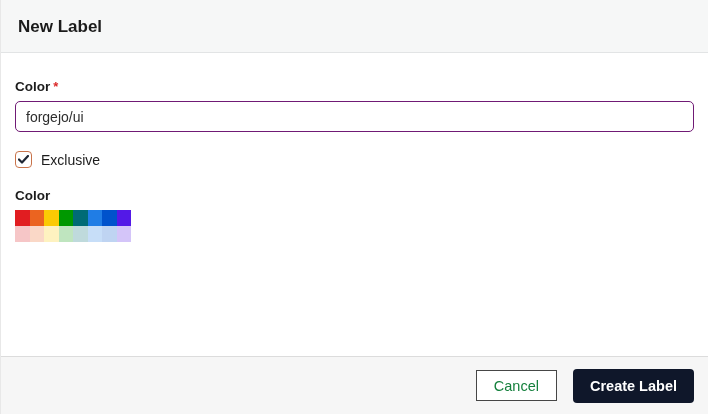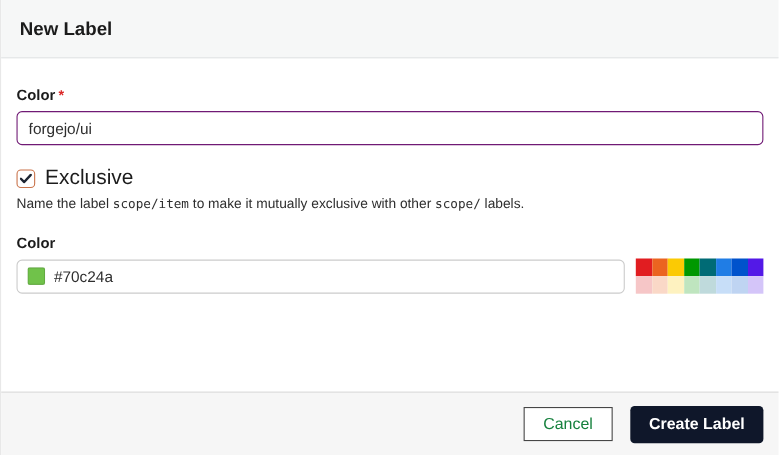--- a/index.html
+++ b/index.html
@@ -38,21 +38,21 @@
   .text-input.focused-border { border-color: #85858d; }
   
   .checkbox-row { display: flex; align-items: center; gap: 9px; margin-top: 19px; }
   .checkbox {
     width: 17px; height: 17px; flex: 0 0 auto;
     border: 1px solid #c9734a; border-radius: 4px;
     background: #fff; display: flex; align-items: center; justify-content: center;
     cursor: pointer;
   }
   .checkbox svg { display: block; }
-  .checkbox-label { font-size: 19px; color: #1c1c1c; }
+  .checkbox-label { font-size: 14px; color: #1c1c1c; }
   .help-text { margin-top: 5px; font-size: 12.5px; color: #2e2e2e; line-height: 15px; }
   .help-text .mono {
     font-family: "DejaVu Sans Mono", monospace;
     font-size: 11.5px; color: #2e2e2e;
   }
   .field-group-description { margin-top: 16px; }
   .field-group-color { margin-top: 20px; }
   
   .color-row { display: flex; align-items: center; gap: 10px; }
   .color-input-wrap {
@@ -115,34 +115,27 @@
     </div>
 
     <div class="checkbox-row">
       <span class="checkbox">
         <svg width="11" height="9" viewBox="0 0 11 9">
           <polyline points="1,4.5 4,7.5 10,1" fill="none" stroke="#1e2633" stroke-width="2.2" stroke-linecap="round" stroke-linejoin="round"></polyline>
         </svg>
       </span>
       <span class="checkbox-label">Exclusive</span>
     </div>
-    <div class="help-text">
-      <span>Name the label </span><span class="mono">scope/item</span><span> to make it mutually exclusive with other </span><span class="mono">scope/</span><span> labels.</span>
-    </div>
 
 
     <div class="field-group-color">
       <div class="field-label">
         <span>Color</span>
       </div>
       <div class="color-row">
-        <div class="color-input-wrap">
-          <span class="color-swatch" style="background-color: rgb(112, 194, 74);"></span>
-          <input type="text" class="color-text-input" value="#70c24a" style="">
-        </div>
         <div class="color-presets">
             <div class="preset-swatch" title="#e11d21" style="background-color: rgb(225, 29, 33);"></div>
             <div class="preset-swatch" title="#eb6420" style="background-color: rgb(235, 100, 32);"></div>
             <div class="preset-swatch" title="#fbca04" style="background-color: rgb(251, 202, 4);"></div>
             <div class="preset-swatch" title="#009800" style="background-color: rgb(0, 152, 0);"></div>
             <div class="preset-swatch" title="#006b75" style="background-color: rgb(0, 107, 117);"></div>
             <div class="preset-swatch" title="#207de5" style="background-color: rgb(32, 125, 229);"></div>
             <div class="preset-swatch" title="#0052cc" style="background-color: rgb(0, 82, 204);"></div>
             <div class="preset-swatch" title="#5319e7" style="background-color: rgb(83, 25, 231);"></div>
             <div class="preset-swatch" title="#f6c6c7" style="background-color: rgb(246, 198, 199);"></div>

